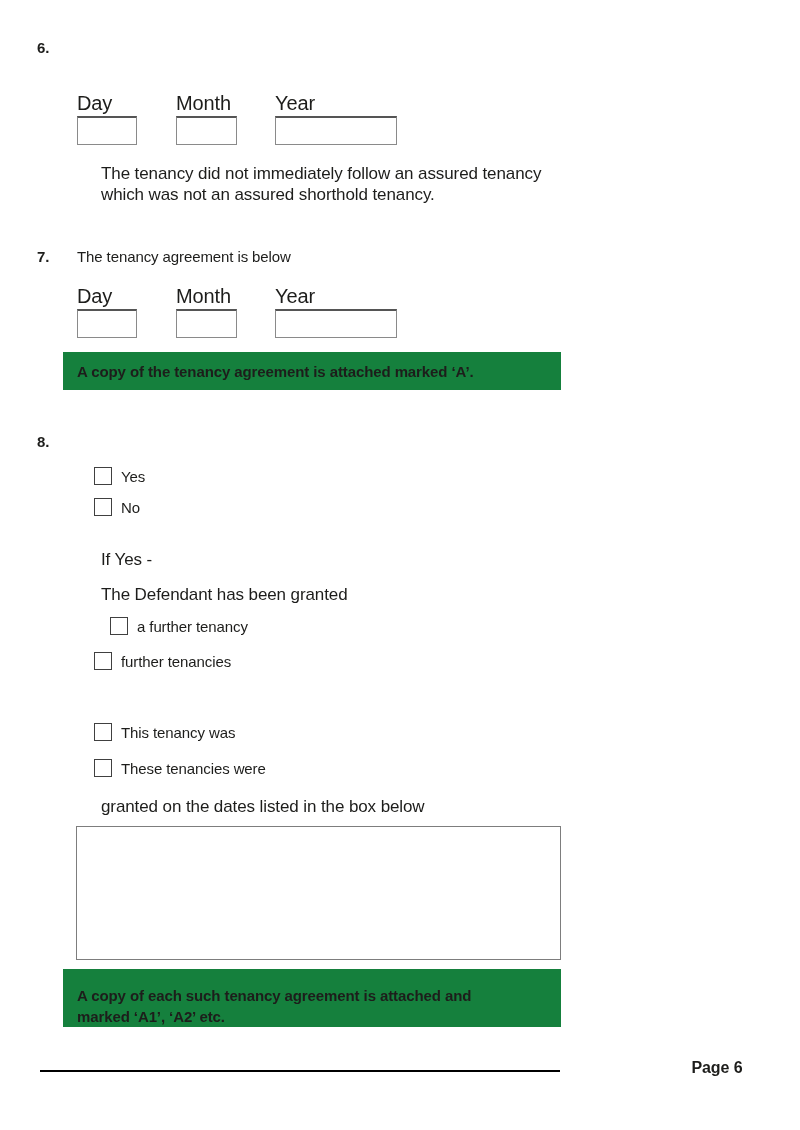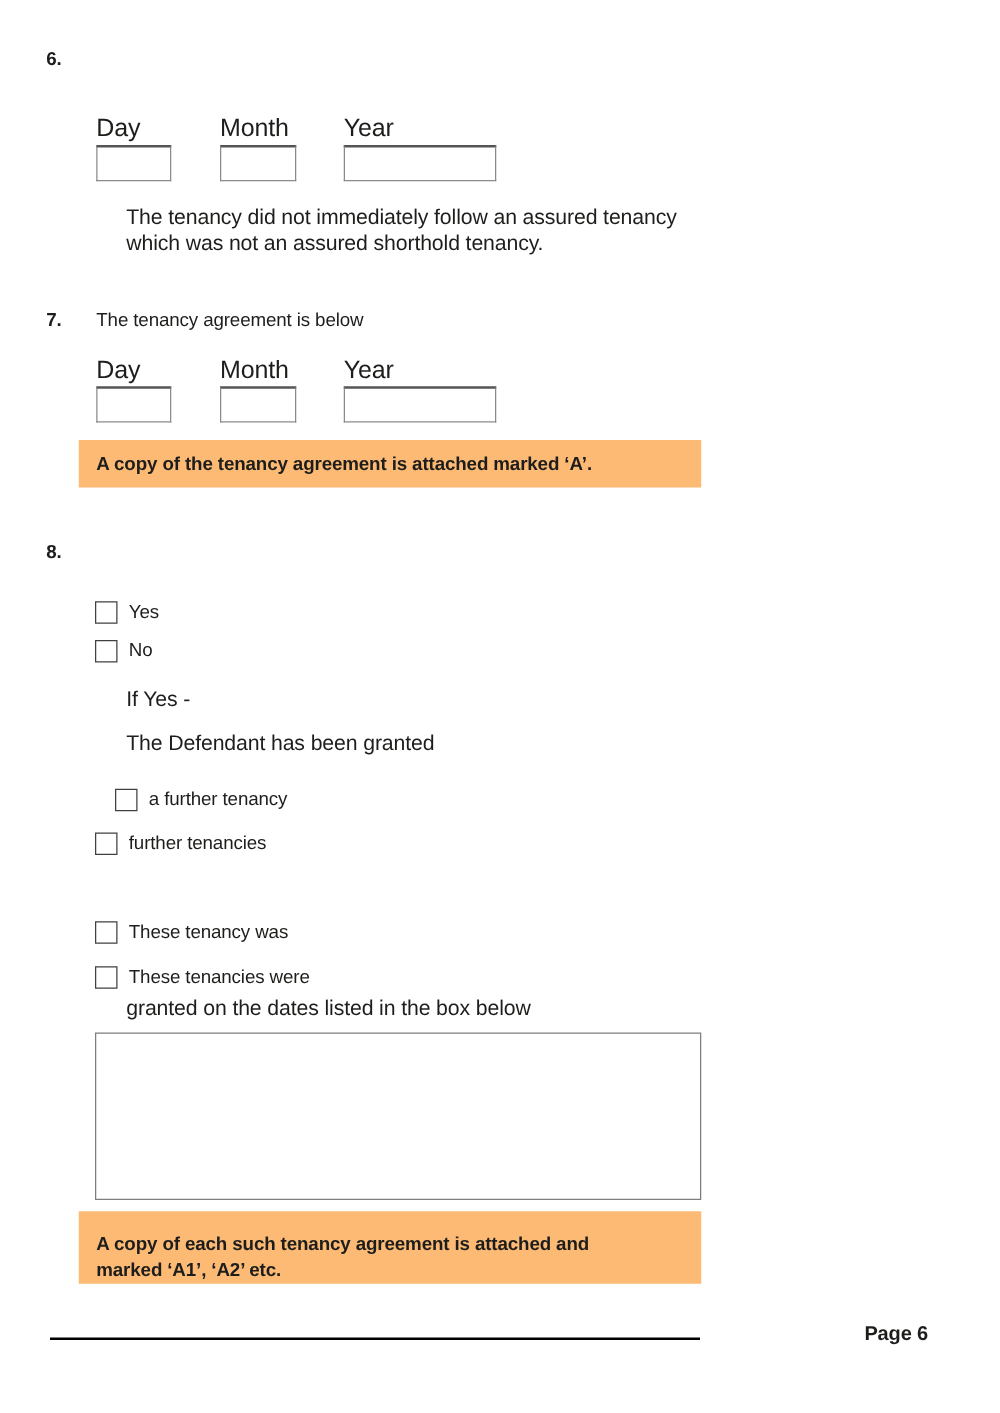--- a/index.html
+++ b/index.html
@@ -31,39 +31,38 @@
   }
   .date-box{
     position:absolute;
     box-sizing:border-box;
     height:29px;
     background:#ffffff;
     border:1px solid #8a8a8a;
     border-top:2px solid #555555;
   }
   .checkrow{
-    position:absolute;left:76px;
-    display:flex;align-items:center;gap:9px;
+    position:absolute;left:94px;
+    display:flex;gap:9px;
     height:19px;
-    margin-top:13px;
   }
   .checkbox{
     box-sizing:border-box;
     width:18px;height:18px;
     background:#ffffff;
     border:1.5px solid #404040;
     flex:0 0 auto;
   }
   .checklabel{
     font-size:15px;line-height:19px;white-space:nowrap;
   }
   .highlight{
     position:absolute;left:63px;width:498px;
     box-sizing:border-box;
-    background:#fdba74;
+    background:#15803d;
     font-weight:bold;
     font-size:15px;line-height:21px;
     padding-left:14px;padding-right:14px;
     display:flex;align-items:center;
   }
   .bigbox{
     position:absolute;left:76px;top:826px;
     box-sizing:border-box;
     width:485px;height:134px;
     background:#ffffff;
@@ -129,21 +128,21 @@
     <span class="checklabel">a further tenancy</span>
   </div>
   <div class="checkrow" style="top:652px;">
     <span class="checkbox"></span>
     <span class="checklabel">further tenancies</span>
   </div>
 
 
   <div class="checkrow" style="top:723px;">
     <span class="checkbox"></span>
-    <span class="checklabel">These tenancy was</span>
+    <span class="checklabel">This tenancy was</span>
   </div>
   <div class="checkrow" style="top:759px;">
     <span class="checkbox"></span>
     <span class="checklabel">These tenancies were</span>
   </div>
 
   <div class="note" style="top:796px;">granted on the dates listed in the box below</div>
 
   <div class="bigbox"></div>
 

